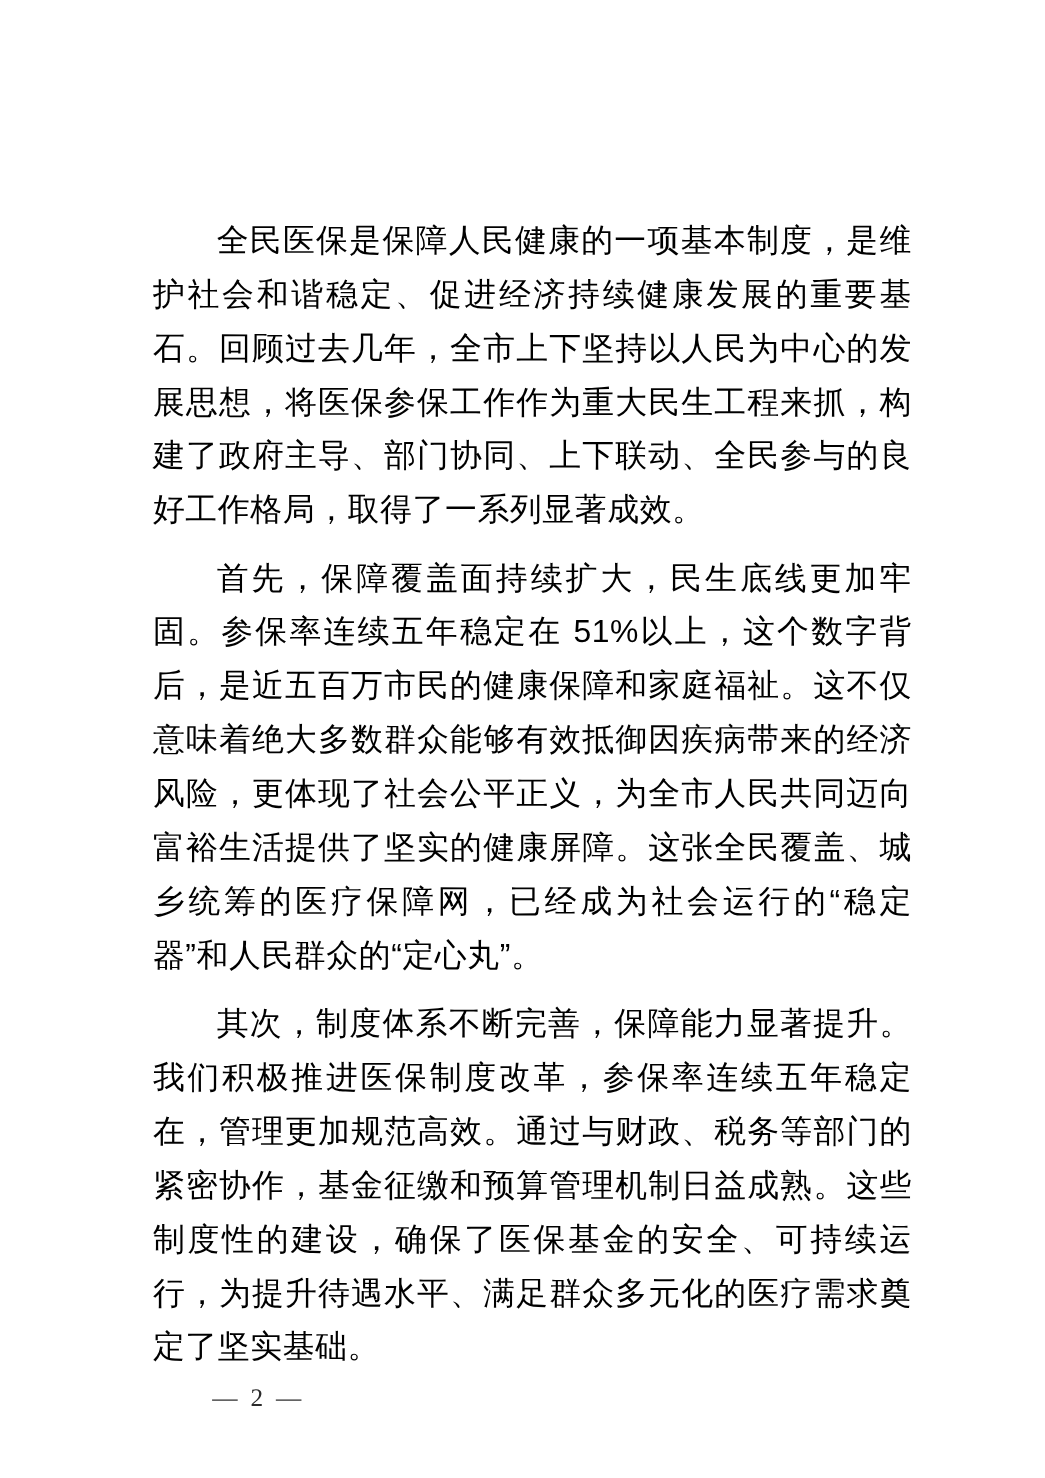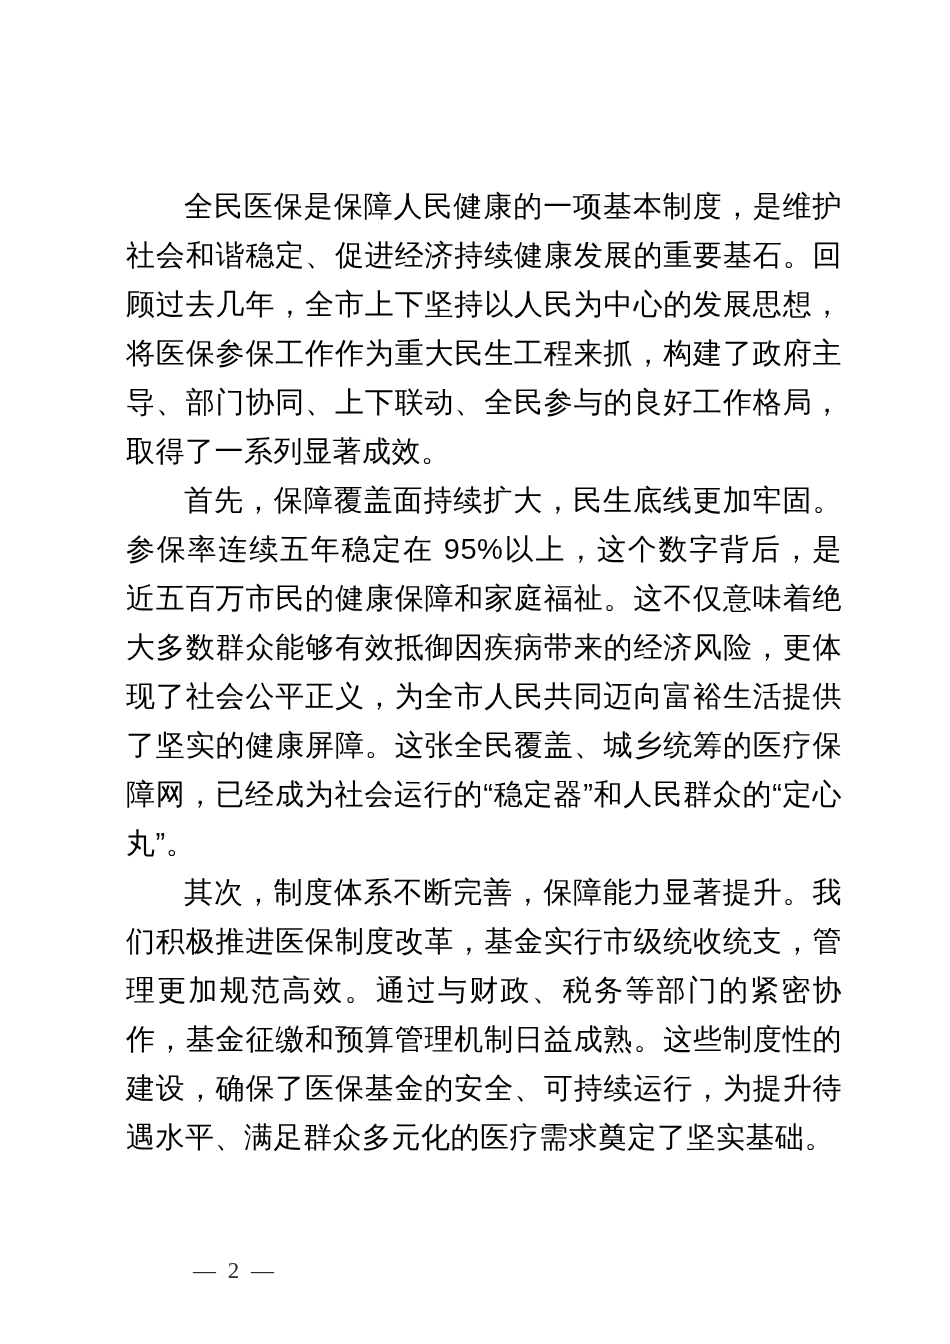--- a/index.html
+++ b/index.html
@@ -20,21 +20,21 @@
     left: 126px;
     top: 182px;
     width: 716px;
     color: #000000;
     font-size: 29px;
     line-height: 49px;
     text-align: justify;
     letter-spacing: 0.5px;
   }
   .doc-body p {
-    margin: 0;
+    margin: 13px;
     padding: 0;
     text-indent: 2em;
     text-justify: inter-ideograph;
   }
   .page-footer {
     position: absolute;
     left: 158px;
     top: 1232px;
     color: #2b2b2b;
     font-family: "Liberation Serif", serif;
@@ -43,21 +43,21 @@
     white-space: pre;
   }
 </style>
 </head>
 <body>
 
 <div class="page">
 
   <div class="doc-body">
     <p>全民医保是保障人民健康的一项基本制度，是维护社会和谐稳定、促进经济持续健康发展的重要基石。回顾过去几年，全市上下坚持以人民为中心的发展思想，将医保参保工作作为重大民生工程来抓，构建了政府主导、部门协同、上下联动、全民参与的良好工作格局，取得了一系列显著成效。</p>
-    <p>首先，保障覆盖面持续扩大，民生底线更加牢固。参保率连续五年稳定在 95%以上，这个数字背后，是近五百万市民的健康保障和家庭福祉。这不仅意味着绝大多数群众能够有效抵御因疾病带来的经济风险，更体现了社会公平正义，为全市人民共同迈向富裕生活提供了坚实的健康屏障。这张全民覆盖、城乡统筹的医疗保障网，已经成为社会运行的“稳定器”和人民群众的“定心丸”。</p>
-    <p>其次，制度体系不断完善，保障能力显著提升。我们积极推进医保制度改革，基金实行市级统收统支，管理更加规范高效。通过与财政、税务等部门的紧密协作，基金征缴和预算管理机制日益成熟。这些制度性的建设，确保了医保基金的安全、可持续运行，为提升待遇水平、满足群众多元化的医疗需求奠定了坚实基础。</p>
+    <p>首先，保障覆盖面持续扩大，民生底线更加牢固。参保率连续五年稳定在 51%以上，这个数字背后，是近五百万市民的健康保障和家庭福祉。这不仅意味着绝大多数群众能够有效抵御因疾病带来的经济风险，更体现了社会公平正义，为全市人民共同迈向富裕生活提供了坚实的健康屏障。这张全民覆盖、城乡统筹的医疗保障网，已经成为社会运行的“稳定器”和人民群众的“定心丸”。</p>
+    <p>其次，制度体系不断完善，保障能力显著提升。我们积极推进医保制度改革，参保率连续五年稳定在，管理更加规范高效。通过与财政、税务等部门的紧密协作，基金征缴和预算管理机制日益成熟。这些制度性的建设，确保了医保基金的安全、可持续运行，为提升待遇水平、满足群众多元化的医疗需求奠定了坚实基础。</p>
   </div>
 
   <div class="page-footer">
     <span>— 2 —</span>
   </div>
 
 </div>
 
 </body></html>

